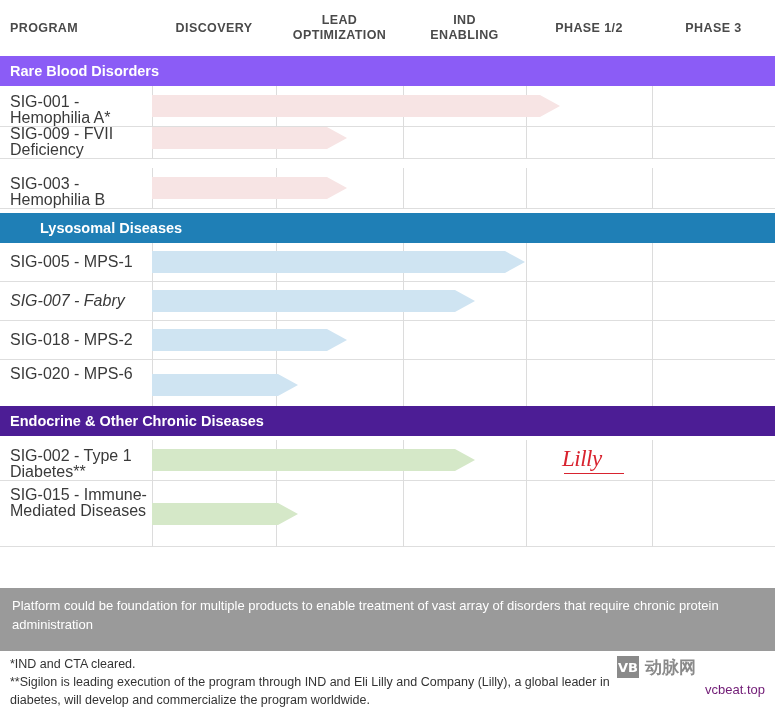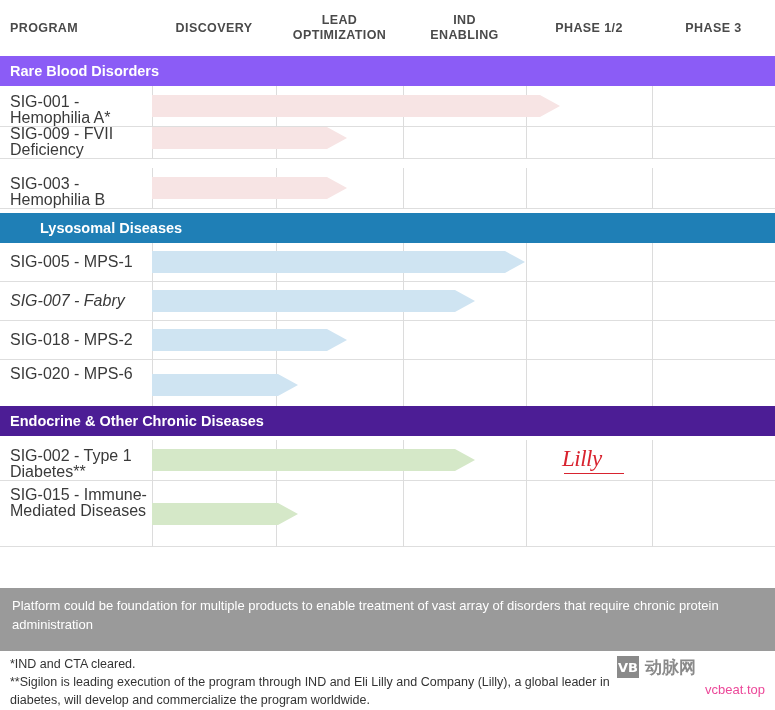--- a/index.html
+++ b/index.html
@@ -89,21 +89,21 @@
 
   
   .wm{position:absolute;right:8px;bottom:8px;width:150px;height:46px;}
   .wm-top{position:absolute;left:0;top:0;display:flex;align-items:flex-start;}
   .wm-badge{
     width:22px;height:22px;background:#8a8a8a;color:#fff;
     font-size:13px;font-weight:bold;display:flex;align-items:center;justify-content:center;
     font-family:"DejaVu Sans", sans-serif;
   }
   .wm-cn{margin-left:6px;font-size:17px;color:#8a8a8a;font-weight:bold;}
-  .wm-sub{position:absolute;right:2px;top:26px;font-size:13px;color:#ec4899;}
+  .wm-sub{position:absolute;right:2px;top:26px;font-size:13px;color:#701a75;}
 </style>
 </head>
 <body>
 
 <div class="pipeline">
 
   <div class="head">
     <div class="cell left" style="left:0;width:152px;">PROGRAM</div>
     <div class="cell" style="left:152px;width:124px;">DISCOVERY</div>
     <div class="cell" style="left:403px;width:123px;">

